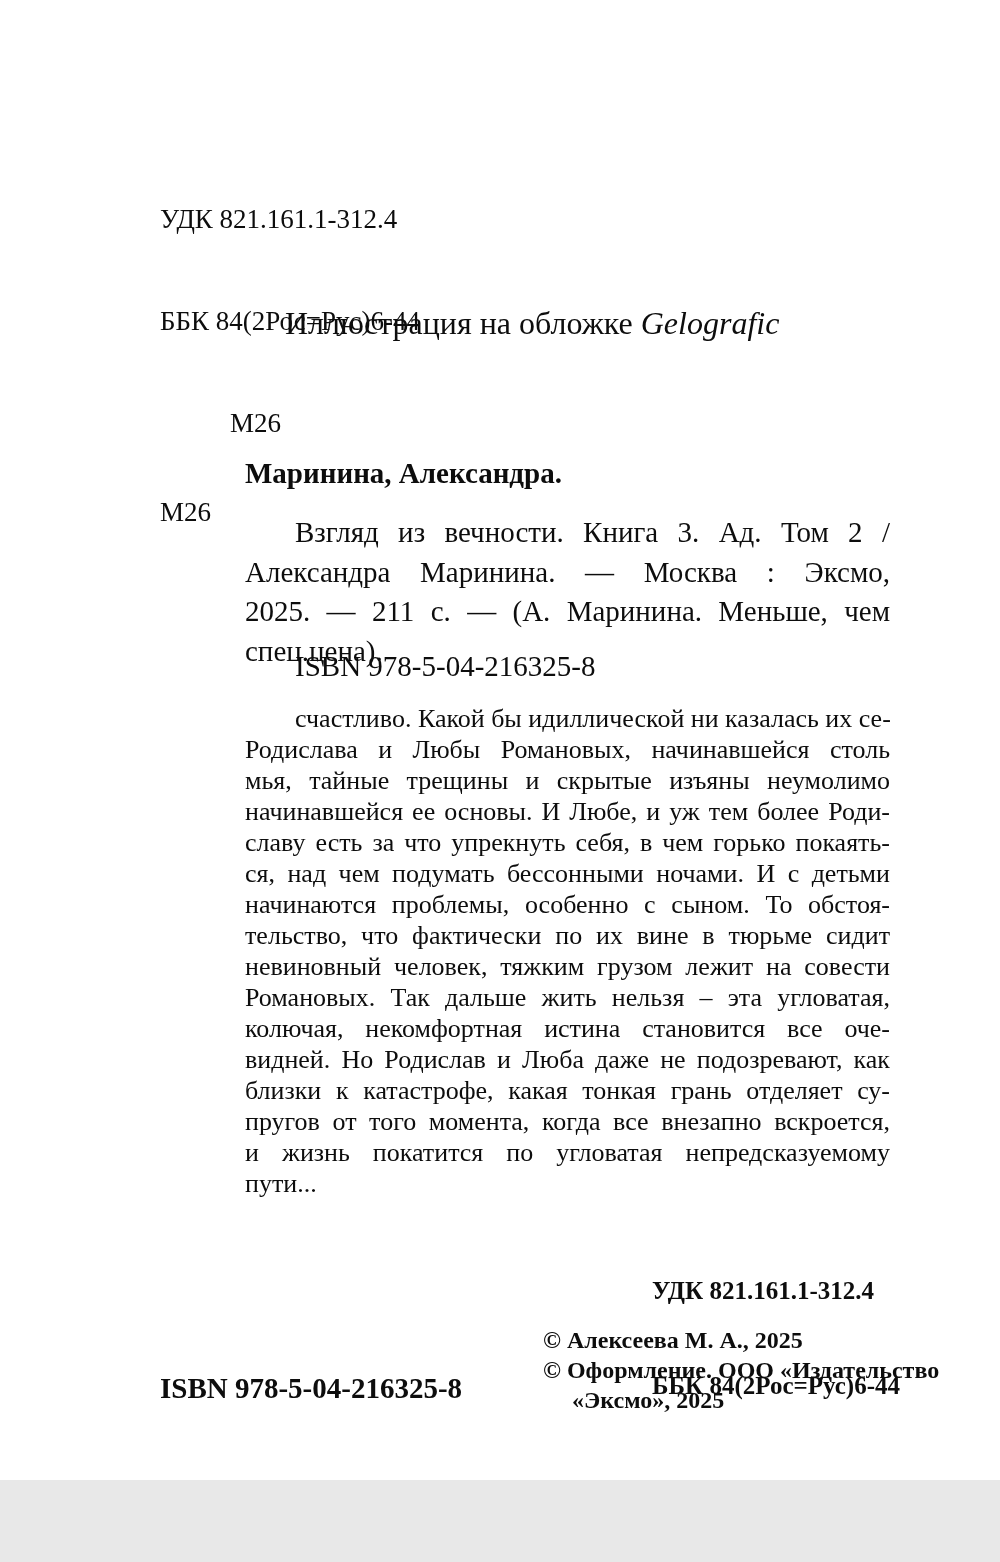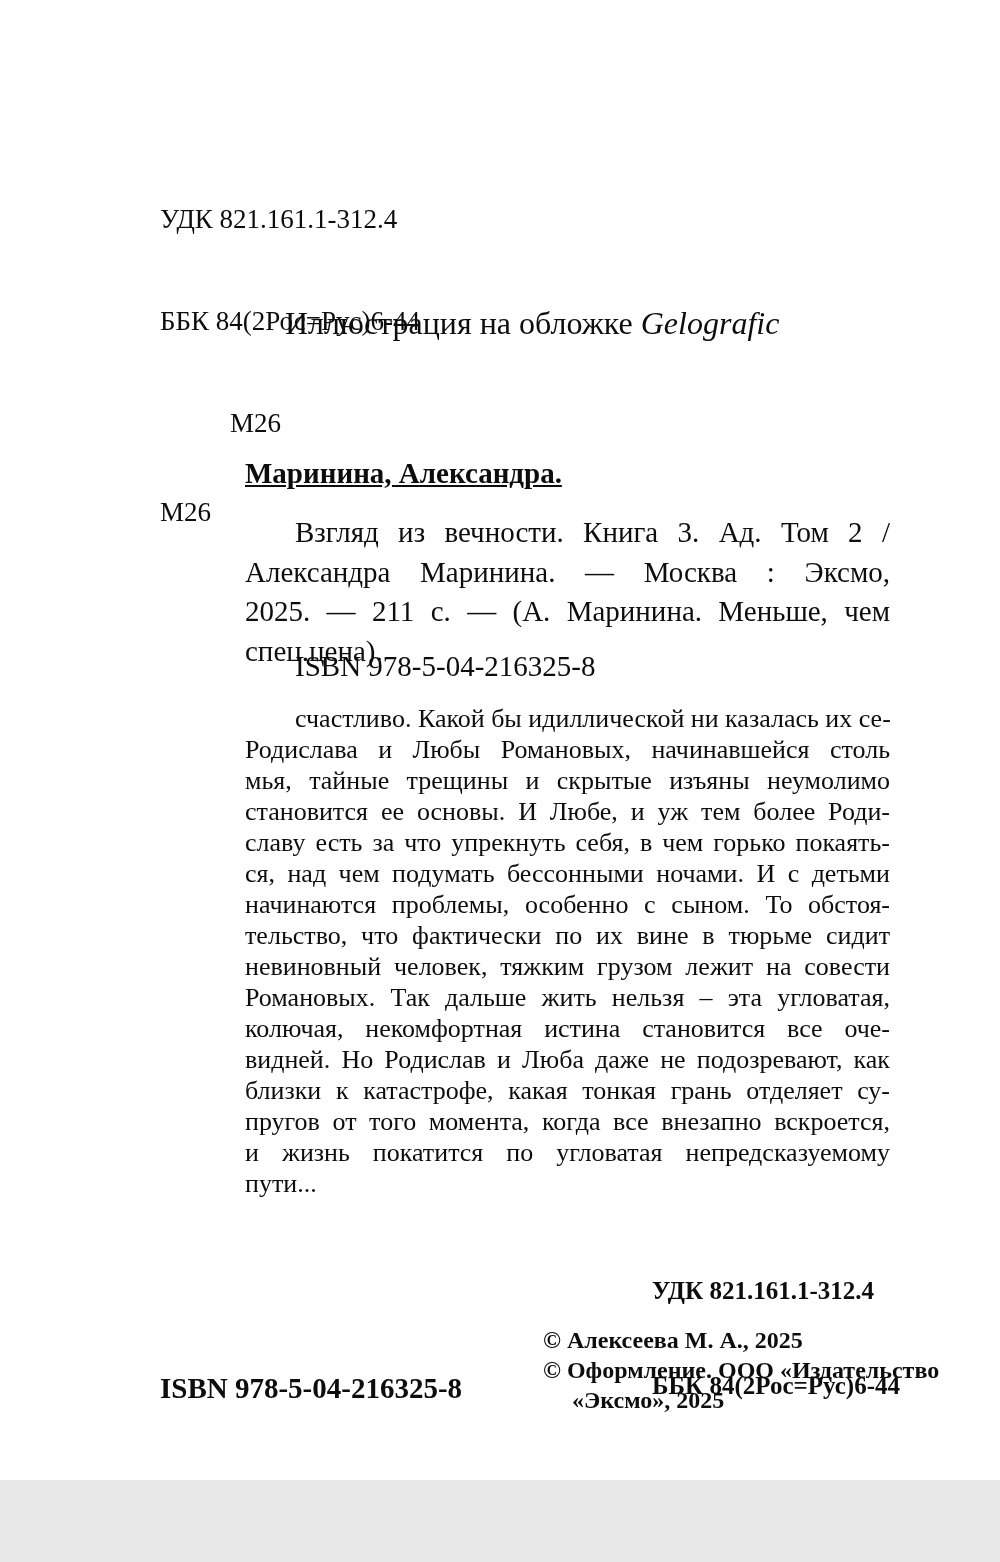--- a/index.html
+++ b/index.html
@@ -40,21 +40,20 @@
   .cover-credit .studio { font-style: italic; }
 
   
   .catalog-heading {
     left: 245px;
     top: 455px;
     width: 645px;
     font-size: 29px;
     line-height: 36px;
     font-weight: bold;
-    text-decoration: underline;
   }
   .margin-code {
     left: 160px;
     top: 492px;
     font-size: 27px;
     line-height: 40px;
   }
   .catalog-body {
     left: 245px;
     top: 513px;
@@ -143,21 +142,21 @@
       <div class="jline">2025. — 211 с. — (А. Маринина. Меньше, чем</div>
       <div class="jline">спец.цена).</div>
     </div>
 
   <div class="abs isbn-mid">ISBN 978-5-04-216325-8</div>
 
   <div class="abs annotation jbody">
       <div class="jline">счастливо. Какой бы идиллической ни казалась их се-</div>
       <div class="jline">Родислава и Любы Романовых, начинавшейся столь</div>
       <div class="jline">мья, тайные трещины и скрытые изъяны неумолимо</div>
-      <div class="jline">становится ее основы. И Любе, и уж тем более Роди-</div>
+      <div class="jline">начинавшейся ее основы. И Любе, и уж тем более Роди-</div>
       <div class="jline">славу есть за что упрекнуть себя, в чем горько покаять-</div>
       <div class="jline">ся, над чем подумать бессонными ночами. И с детьми</div>
       <div class="jline">начинаются проблемы, особенно с сыном. То обстоя-</div>
       <div class="jline">тельство, что фактически по их вине в тюрьме сидит</div>
       <div class="jline">невиновный человек, тяжким грузом лежит на совести</div>
       <div class="jline">Романовых. Так дальше жить нельзя – эта угловатая,</div>
       <div class="jline">колючая, некомфортная истина становится все оче-</div>
       <div class="jline">видней. Но Родислав и Люба даже не подозревают, как</div>
       <div class="jline">близки к катастрофе, какая тонкая грань отделяет су-</div>
       <div class="jline">пругов от того момента, когда все внезапно вскроется,</div>

